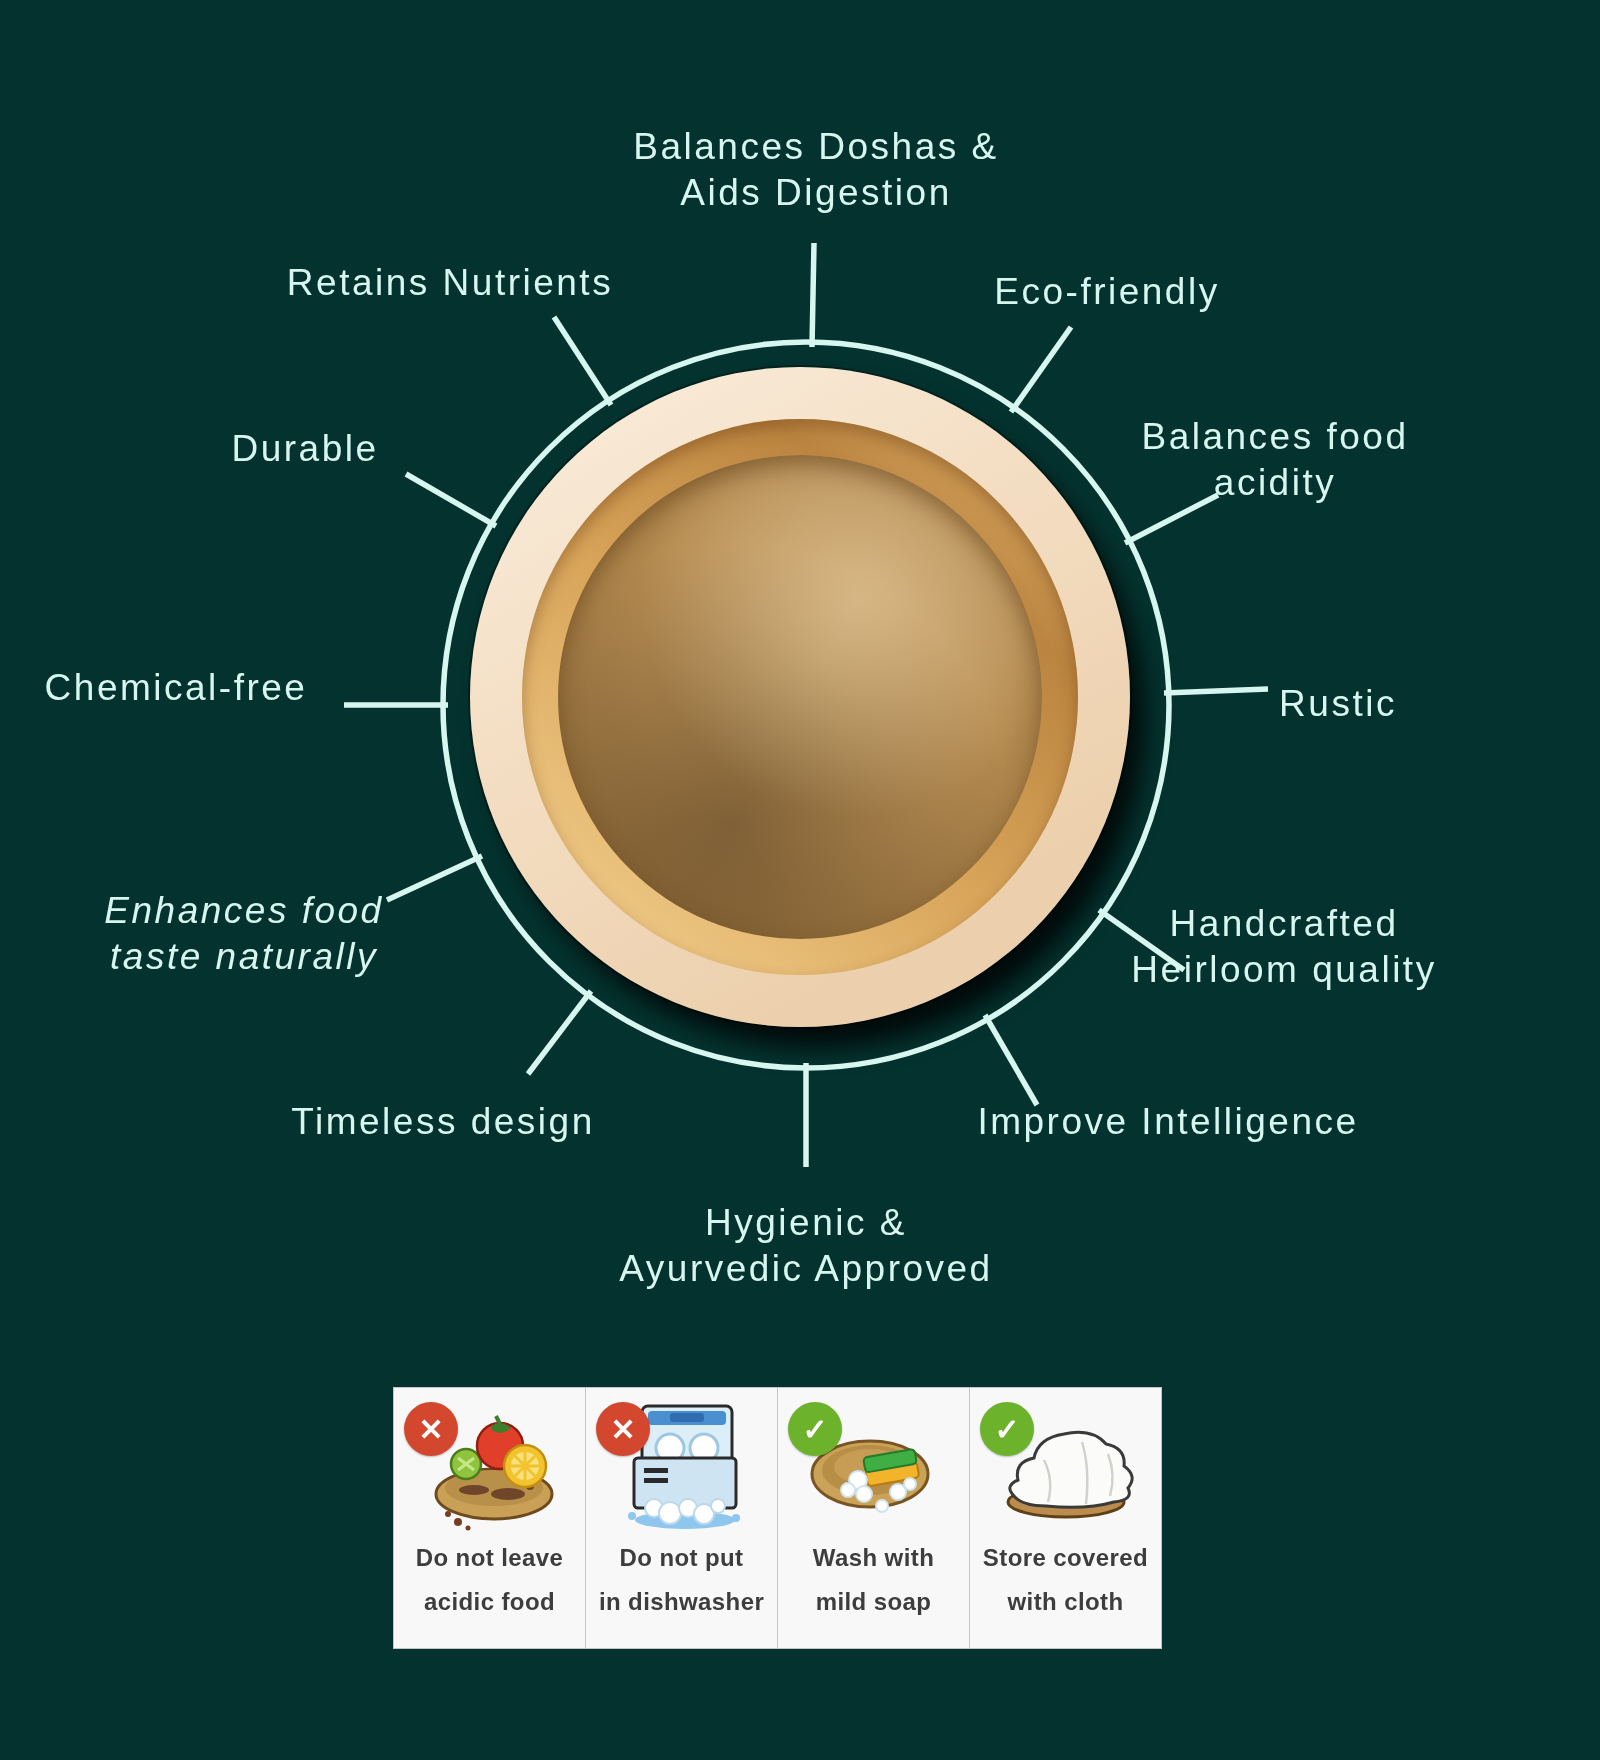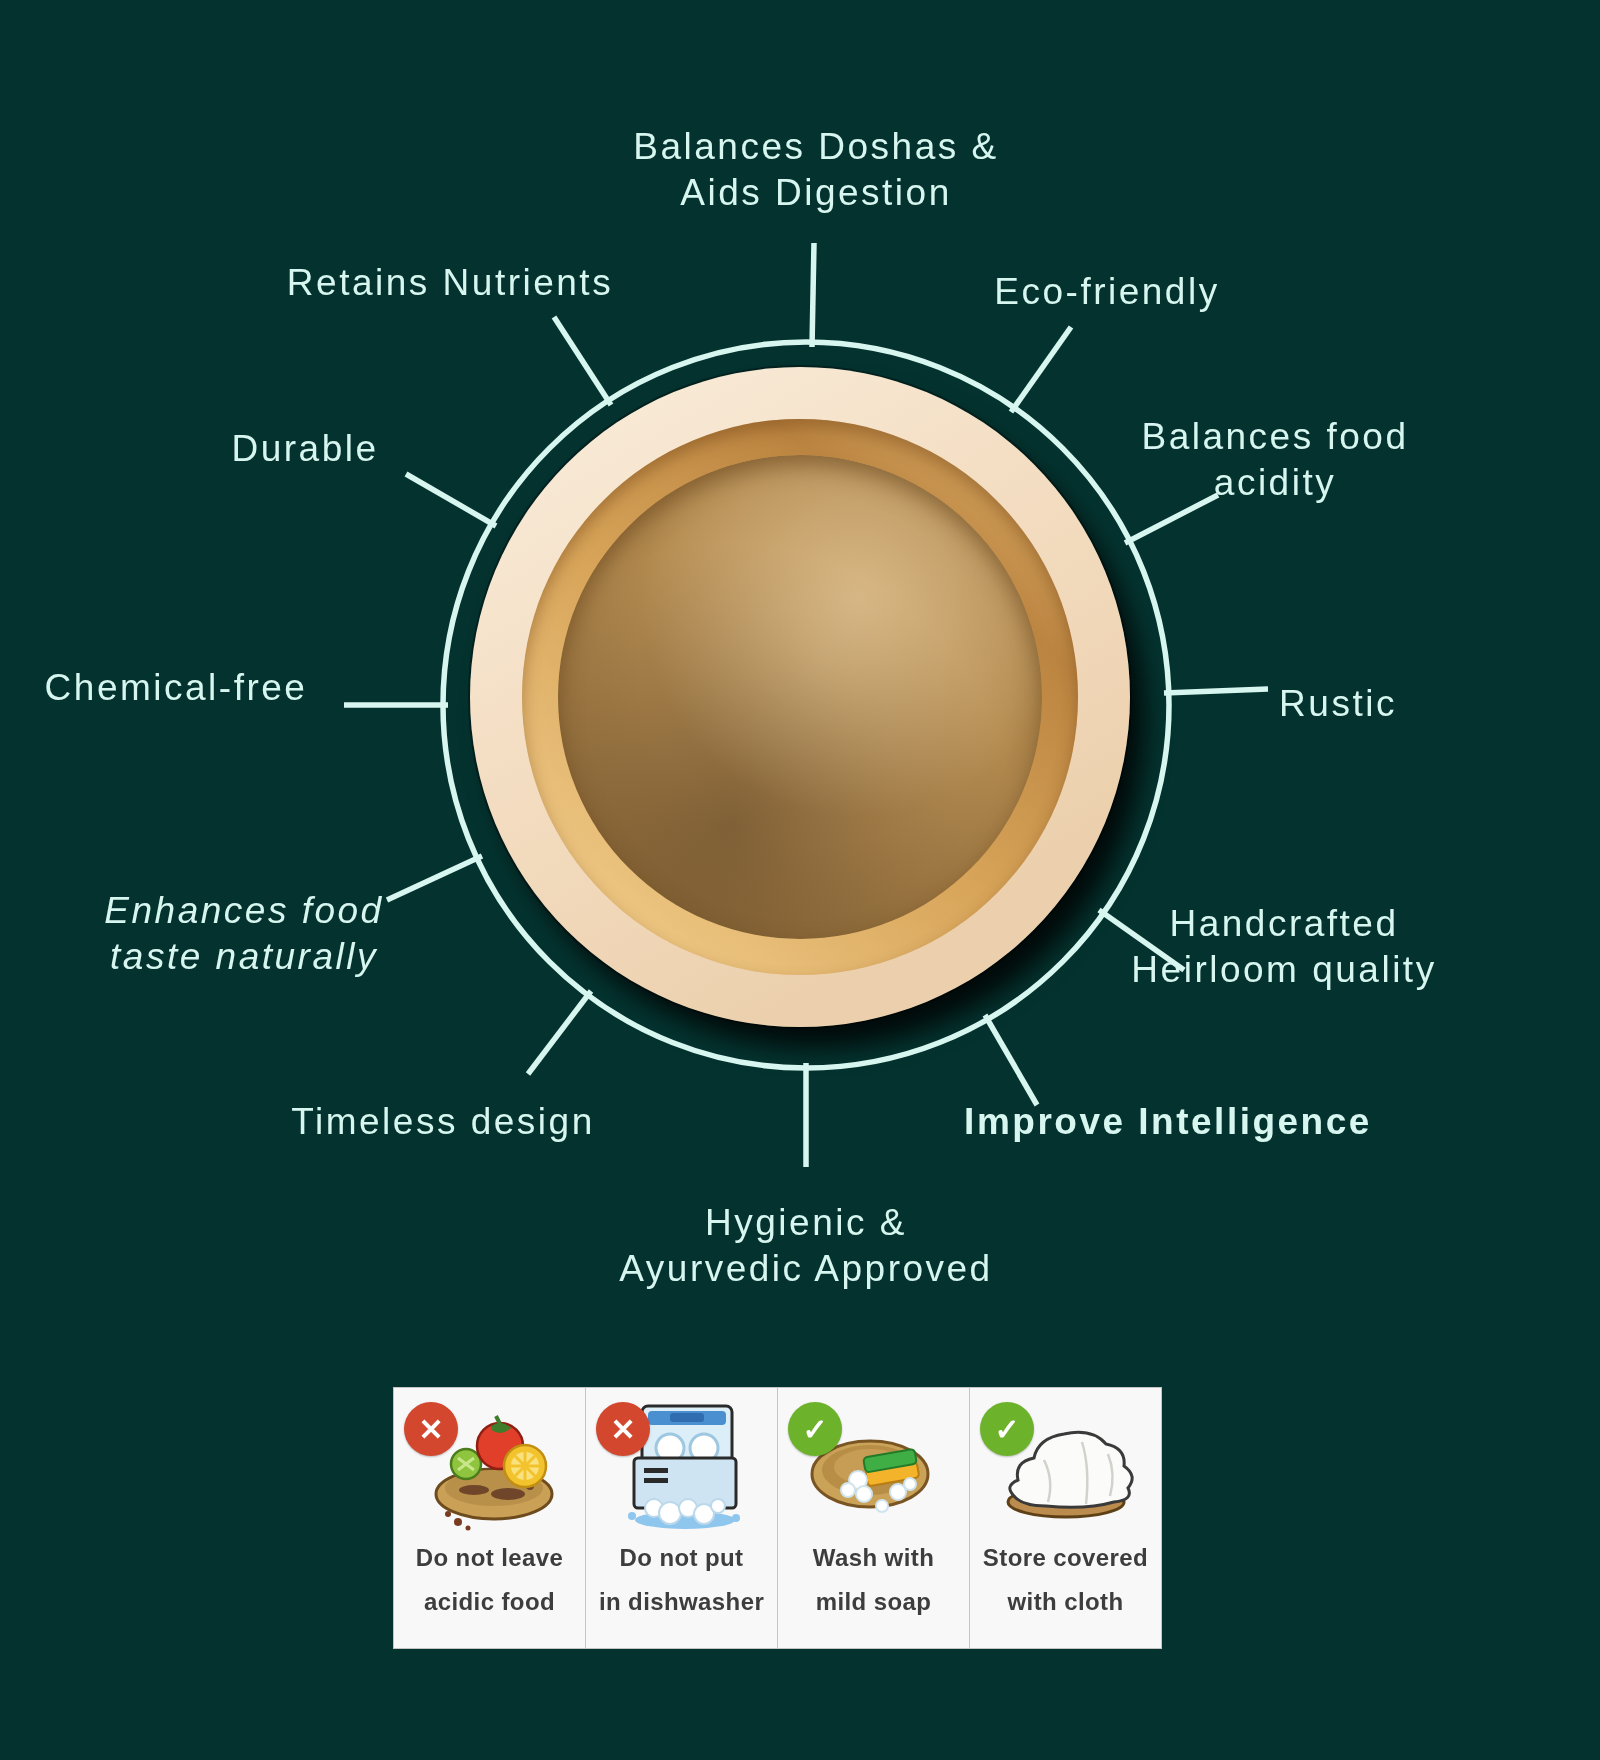--- a/index.html
+++ b/index.html
@@ -43,21 +43,21 @@
   .lbl-balances-doshas   { left:816px;  top:170px;  }
   .lbl-retains-nutrients { left:450px;  top:283px;  }
   .lbl-eco-friendly      { left:1107px; top:292px;  }
   .lbl-durable           { left:305px;  top:449px;  }
   .lbl-balances-acidity  { left:1275px; top:460px;  }
   .lbl-chemical-free     { left:176px;  top:688px;  }
   .lbl-rustic            { left:1338px; top:688px;margin-top:16px;  }
   .lbl-enhances-taste    { left:244px;  top:934px;font-style:italic;  }
   .lbl-handcrafted       { left:1284px; top:947px;  }
   .lbl-timeless          { left:443px;  top:1122px; }
-  .lbl-improve           { left:1168px; top:1122px;font-weight:bold; }
+  .lbl-improve           { left:1168px; top:1122px; }
   .lbl-hygienic          { left:806px;  top:1218px;margin-top:28px; }
 
   
   .cards {
     position:absolute; left:393px; top:1387px; width:772px; height:262px;
     display:flex;
   }
   .card {
     position:relative; width:193px; height:262px; box-sizing:border-box;
     background:#f8f8f8; border:1px solid #c4c4c4; margin-right:-1px;

